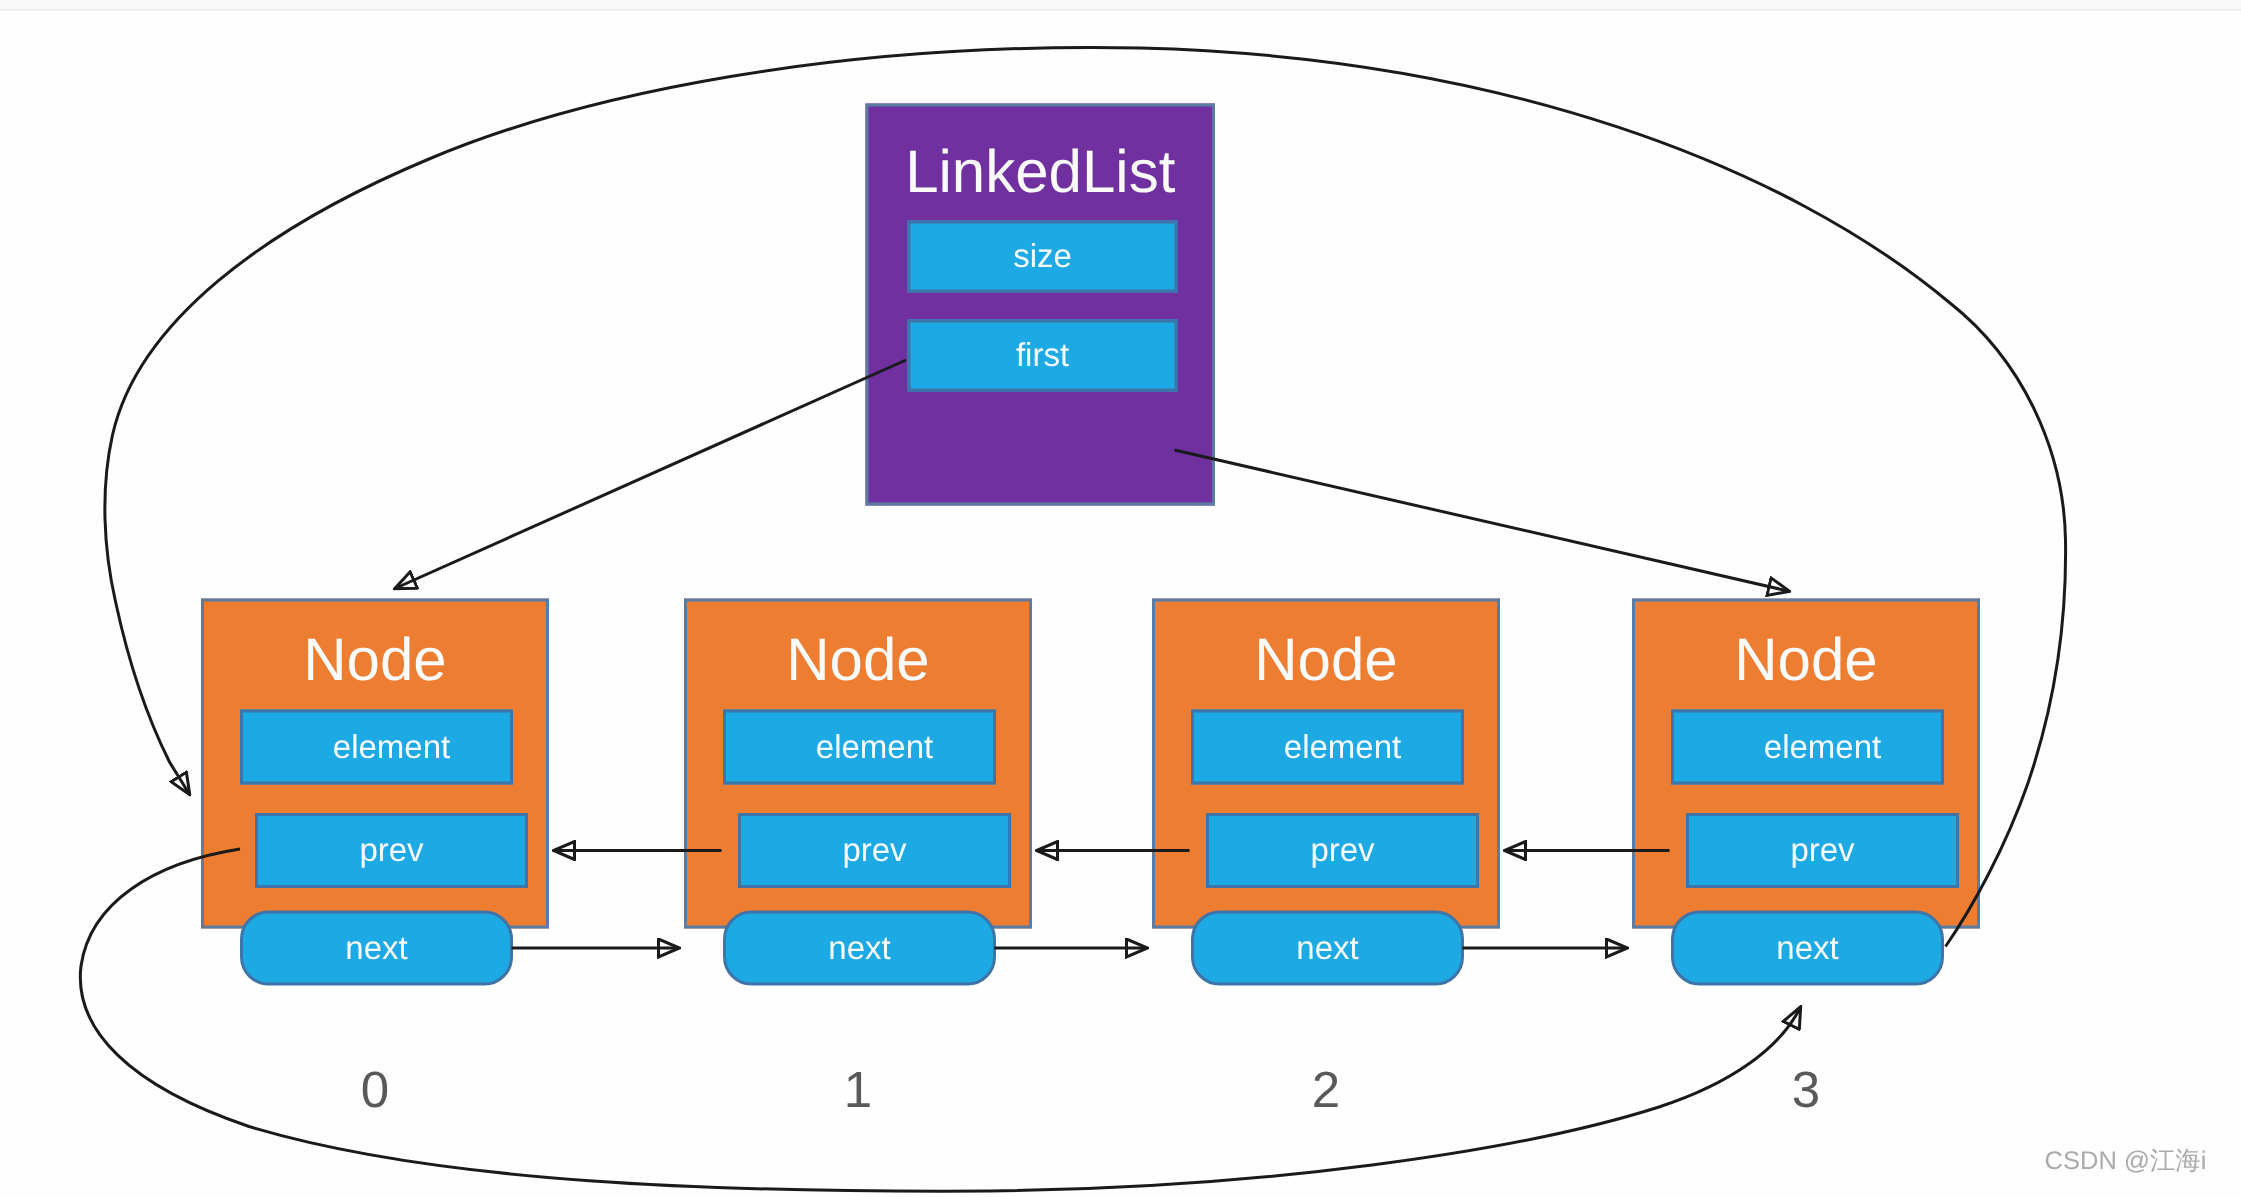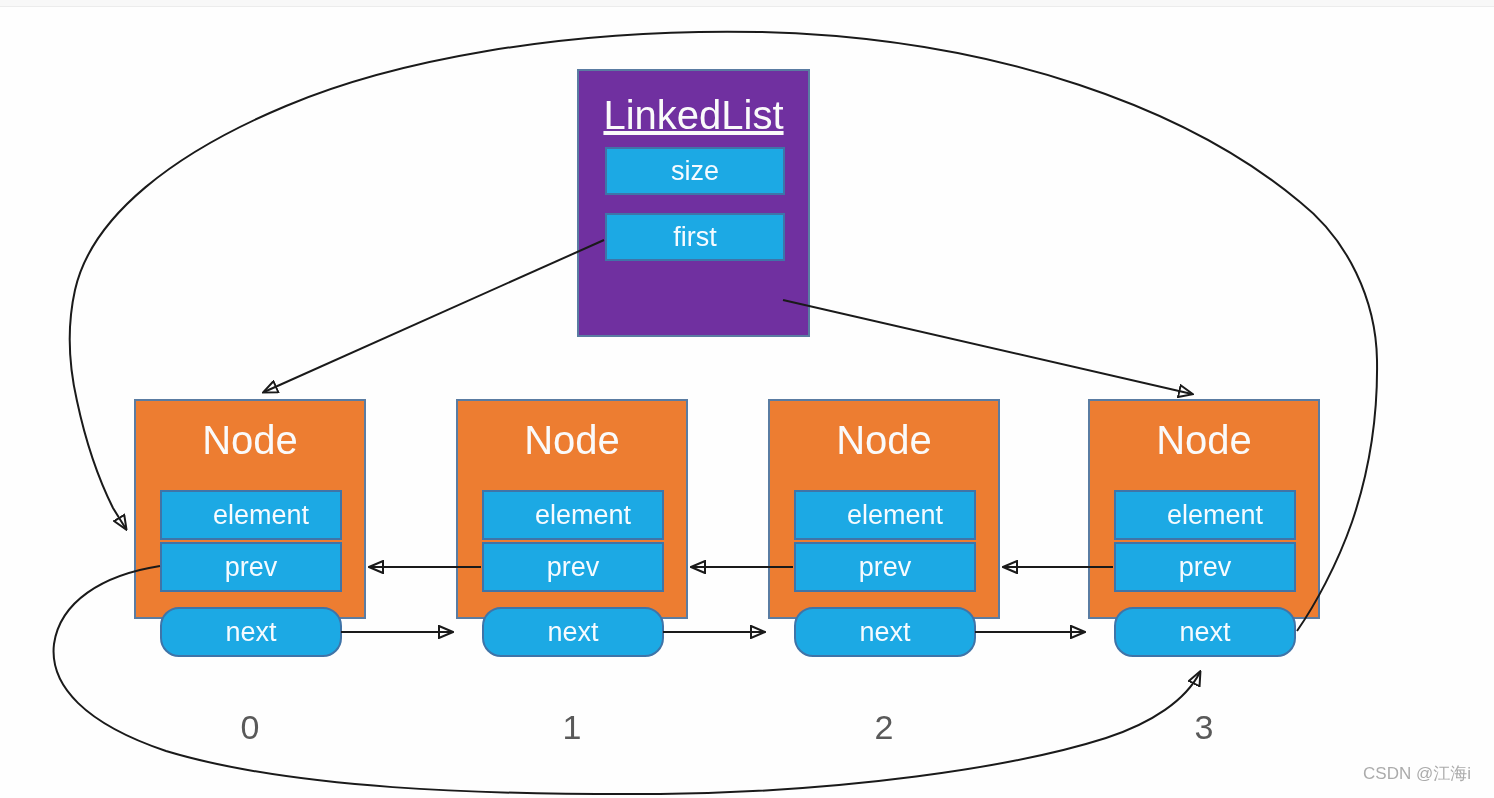--- a/index.html
+++ b/index.html
@@ -43,42 +43,42 @@
   .node-box.n3 { left: 1088px; }
 
   .class-title {
     position: absolute;
     left: 0; width: 100%;
     text-align: center;
     color: #fafafa;
     font-size: 40px;
     line-height: 1;
   }
-  .linkedlist-box .class-title { top: 24px; text-decoration: underline; }
+  .linkedlist-box .class-title { top: 24px; }
   .node-box .class-title { top: 19px; }
 
   .field {
     position: absolute;
     background: #1CA9E4;
     border: 2px solid #3f74a8;
     color: #f6fbff;
-    font-size: 27px;
+    font-size: 22px;
     line-height: 1;
     display: flex;
     align-items: center;
     justify-content: center;
   }
   .linkedlist-box .field { left: 26px; width: 180px; height: 48px; }
   .linkedlist-box .field.f0 { top: 76px; }
   .linkedlist-box .field.f1 { top: 142px; text-align: center; }
   .linkedlist-box .field.f2 { top: 206px; }
 
   .node-box .field { left: 24px; width: 182px; height: 50px; }
-  .node-box .field.f0 { top: 89px; padding-left: 20px; }
-  .node-box .field.f1 { top: 141px; }
+  .node-box .field.f0 { top: 72px; padding-left: 20px; }
+  .node-box .field.f1 { top: 141px; margin-left: 10px; }
   .node-box .field.f2 { top: 206px; border-radius: 19px; }
 
   
   .index-label {
     position: absolute;
     top: 710px;
     width: 232px;
     text-align: center;
     color: #595959;
     font-size: 34px;

